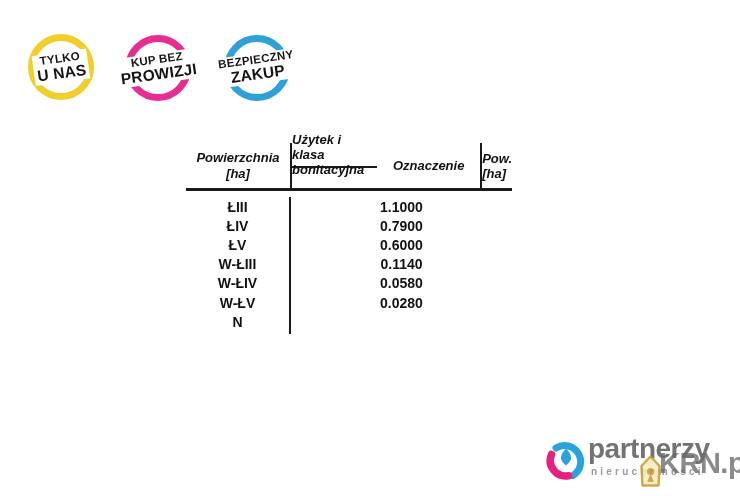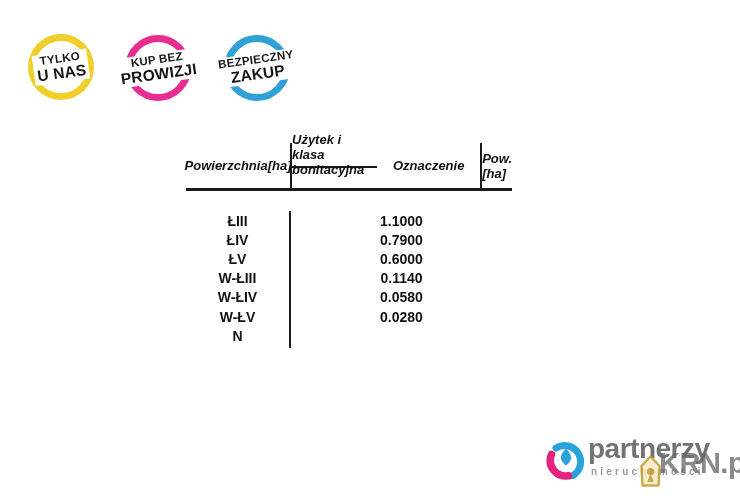--- a/index.html
+++ b/index.html
@@ -27,21 +27,21 @@
   #badge-2{left:125px;top:35px;}
   #badge-3{left:224px;top:35px;}
 
   
   .land-table{
     position:absolute;left:186px;top:143px;width:326px;color:#121212;
   }
   .lt-header{display:flex;border-bottom:3px solid #1a1a1a;}
   .lt-col1{
     width:104px;flex:none;border-right:2px solid #1a1a1a;
-    display:flex;flex-direction:row;align-items:center;justify-content:center;
+    display:flex;flex-direction:column;align-items:center;justify-content:center;
   }
   .lt-header .lt-col1{height:45px;}
   .lt-hline{font-style:italic;font-weight:bold;font-size:13px;line-height:16px;}
   .lt-group{flex:1;display:flex;flex-direction:row;}
   .lt-group-header{
     height:23px;border-bottom:2px solid #1a1a1a;
     display:flex;align-items:center;justify-content:center;
     font-style:italic;font-weight:bold;font-size:13px;
   }
   .lt-subheader{flex:1;display:flex;}
@@ -49,21 +49,21 @@
     width:103px;flex:none;border-right:2px solid #1a1a1a;
     display:flex;align-items:center;justify-content:center;
     font-style:italic;font-weight:bold;font-size:13px;
   }
   .lt-sub3{
     flex:1;display:flex;align-items:center;justify-content:center;
     font-style:italic;font-weight:bold;font-size:13px;
   }
   .lt-body{display:flex;}
   .lt-body .lt-col1{font-weight:bold;font-size:14.5px;}
-  .lt-rows{flex:1;display:flex;flex-direction:column;padding-top:20px;}
+  .lt-rows{flex:1;display:flex;flex-direction:column;padding-top:6px;}
   .lt-row{display:flex;height:19.2px;}
   .lt-cell-designation{
     width:103px;flex:none;border-right:2px solid #1a1a1a;
     display:flex;align-items:center;justify-content:center;
     font-weight:bold;font-size:14px;
   }
   .lt-cell-area{
     flex:1;display:flex;align-items:center;justify-content:center;
     font-weight:bold;font-size:14px;
   }

